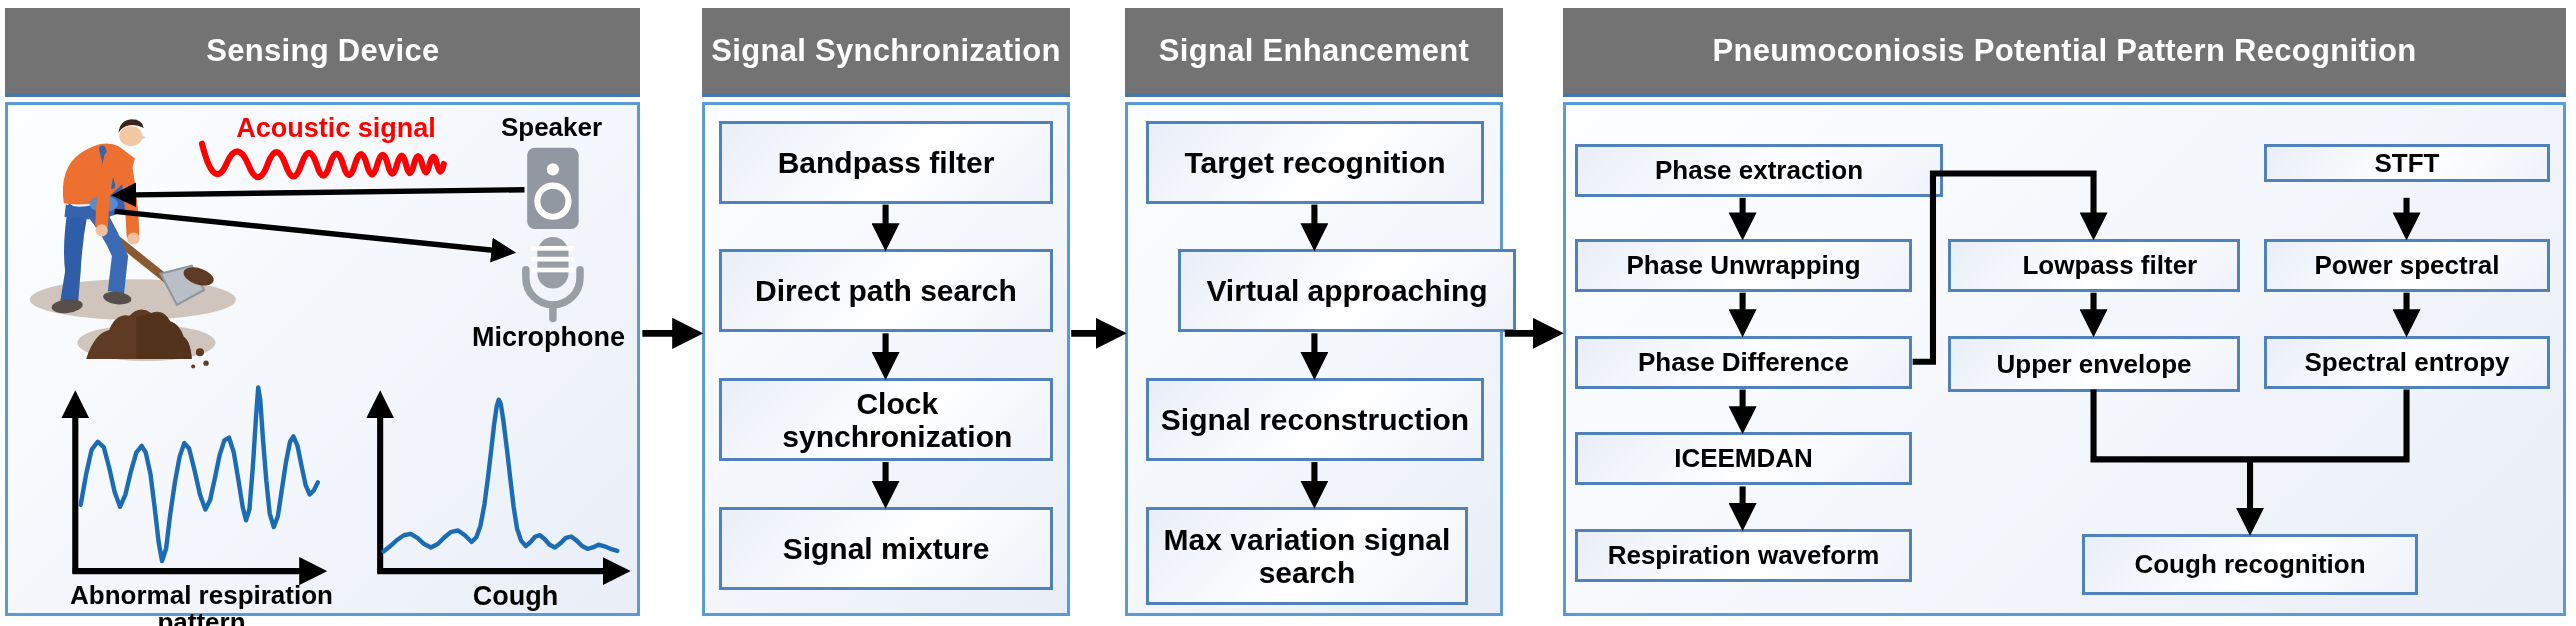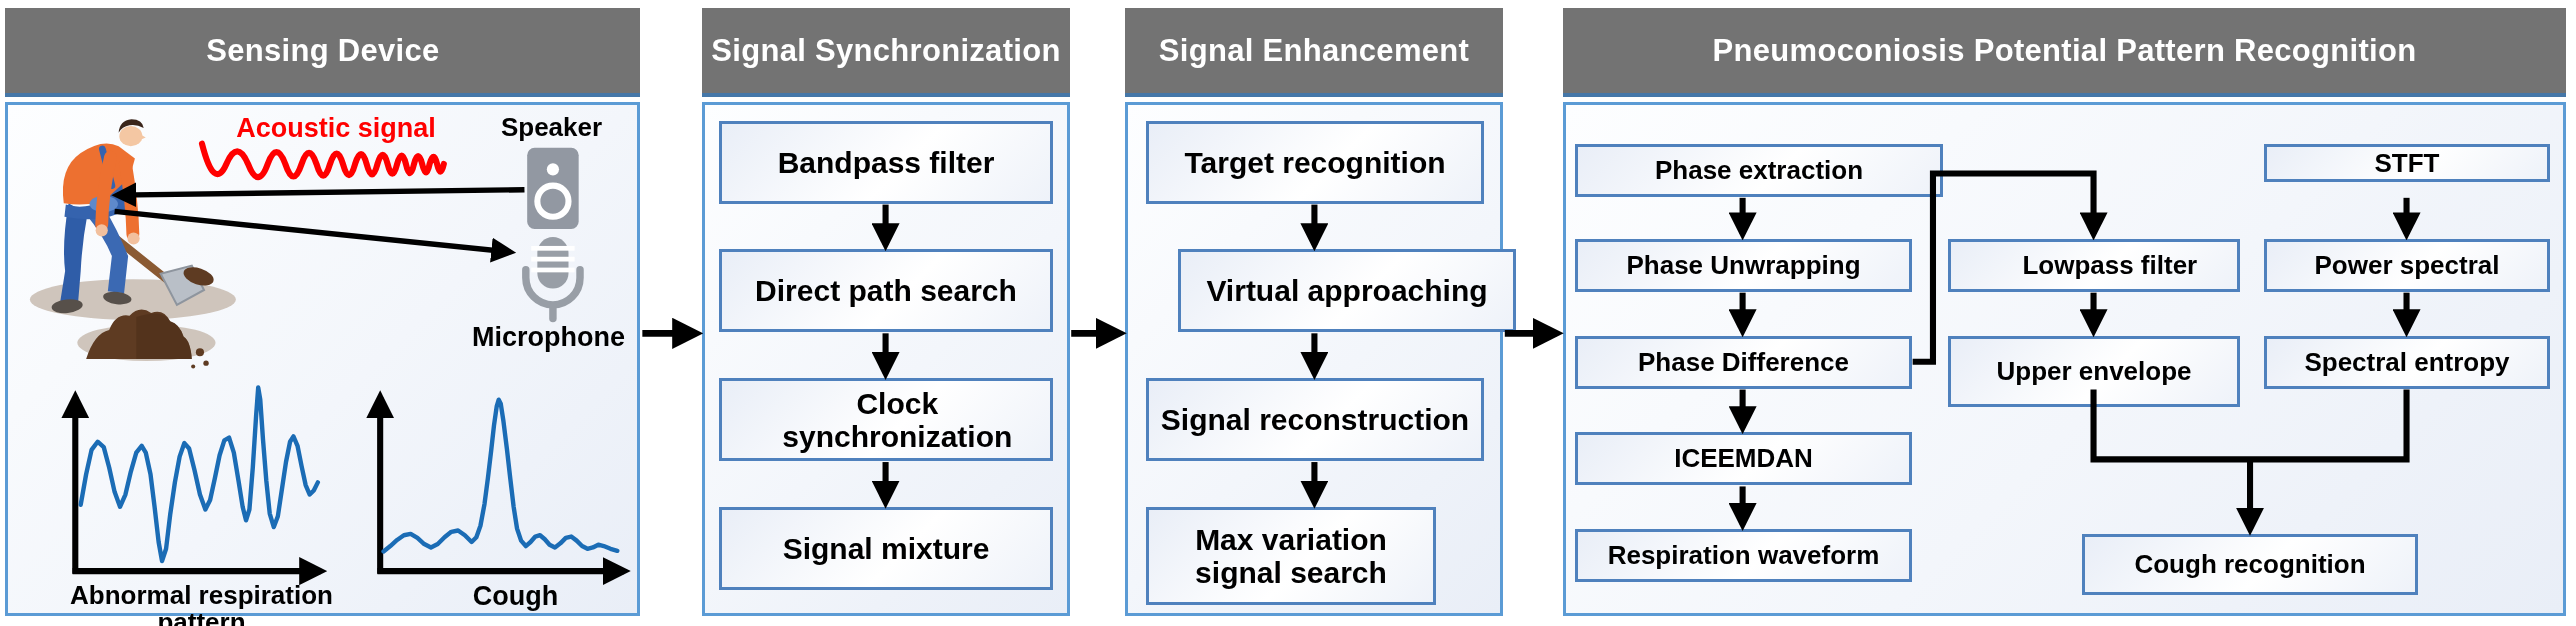--- a/index.html
+++ b/index.html
@@ -58,30 +58,30 @@
   <div class="lbl" style="left:434px;top:582px;width:163px;font-size:27px;">Cough</div>
 
   <div class="node f40" style="left:719px;top:121px;width:334px;height:83px;">Bandpass filter</div>
   <div class="node f40" style="left:719px;top:249px;width:334px;height:83px;">Direct path search</div>
   <div class="node f40" style="left:719px;top:378px;width:334px;height:83px;padding-left:28px;">Clock synchronization</div>
   <div class="node f40" style="left:719px;top:507px;width:334px;height:83px;">Signal mixture</div>
 
   <div class="node f40" style="left:1146px;top:121px;width:338px;height:83px;">Target recognition</div>
   <div class="node f40" style="left:1146px;top:249px;width:338px;height:83px;margin-left:32px;">Virtual approaching</div>
   <div class="node f40" style="left:1146px;top:378px;width:338px;height:83px;">Signal reconstruction</div>
-  <div class="node f40" style="left:1146px;top:507px;width:290px;height:98px;">Max variation signal search</div>
+  <div class="node f40" style="left:1146px;top:507px;width:322px;height:98px;">Max variation signal search</div>
 
   <div class="node f38" style="left:1575px;top:144px;width:368px;height:53px;">Phase extraction</div>
   <div class="node f38" style="left:1575px;top:239px;width:337px;height:53px;">Phase Unwrapping</div>
   <div class="node f38" style="left:1575px;top:336px;width:337px;height:53px;">Phase Difference</div>
   <div class="node f38" style="left:1575px;top:432px;width:337px;height:53px;">ICEEMDAN</div>
   <div class="node f38" style="left:1575px;top:529px;width:337px;height:53px;">Respiration waveform</div>
 
   <div class="node f38" style="left:1948px;top:239px;width:292px;height:53px;padding-left:37px;">Lowpass filter</div>
-  <div class="node f38" style="left:1948px;top:336px;width:292px;height:71px;">Upper envelope</div>
+  <div class="node f38" style="left:1948px;top:336px;width:292px;height:56px;">Upper envelope</div>
 
   <div class="node f38" style="left:2264px;top:144px;width:286px;height:38px;">STFT</div>
   <div class="node f38" style="left:2264px;top:239px;width:286px;height:53px;">Power spectral</div>
   <div class="node f38" style="left:2082px;top:534px;width:336px;height:61px;">Cough recognition</div>
 
   <div class="node f38" style="left:2264px;top:336px;width:286px;height:53px;">Spectral entropy</div>
 
   <svg class="overlay" width="2576" height="626" viewBox="0 0 3800 924">
     <defs>
       <marker id="ah" markerWidth="4.6" markerHeight="4.6" refX="3.5" refY="2.3" orient="auto" markerUnits="strokeWidth">

